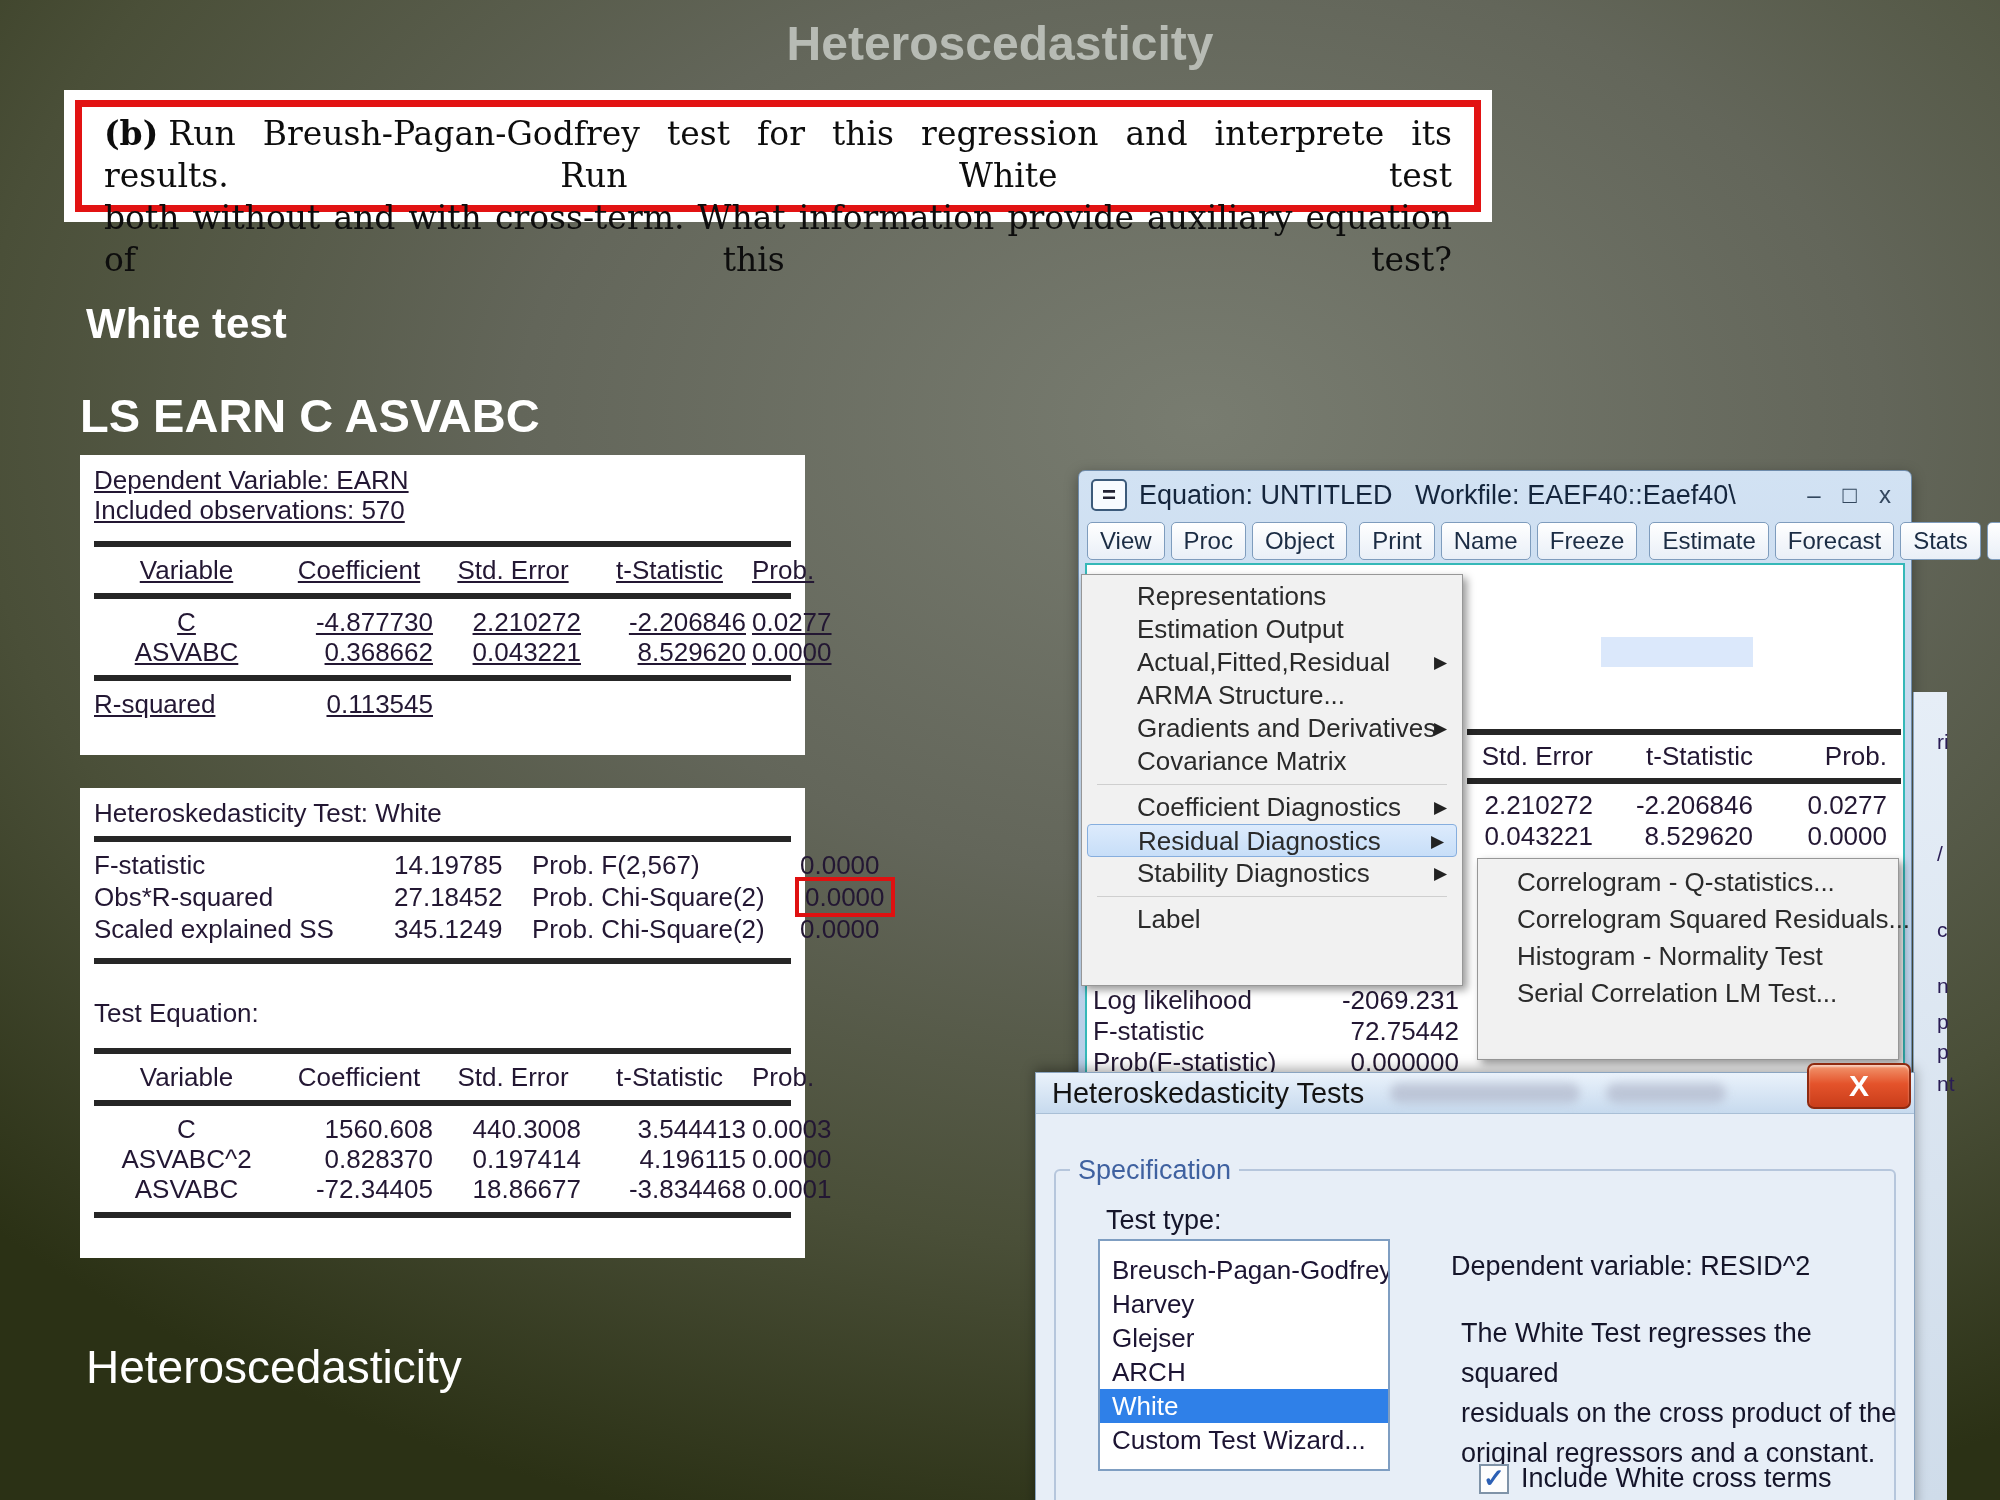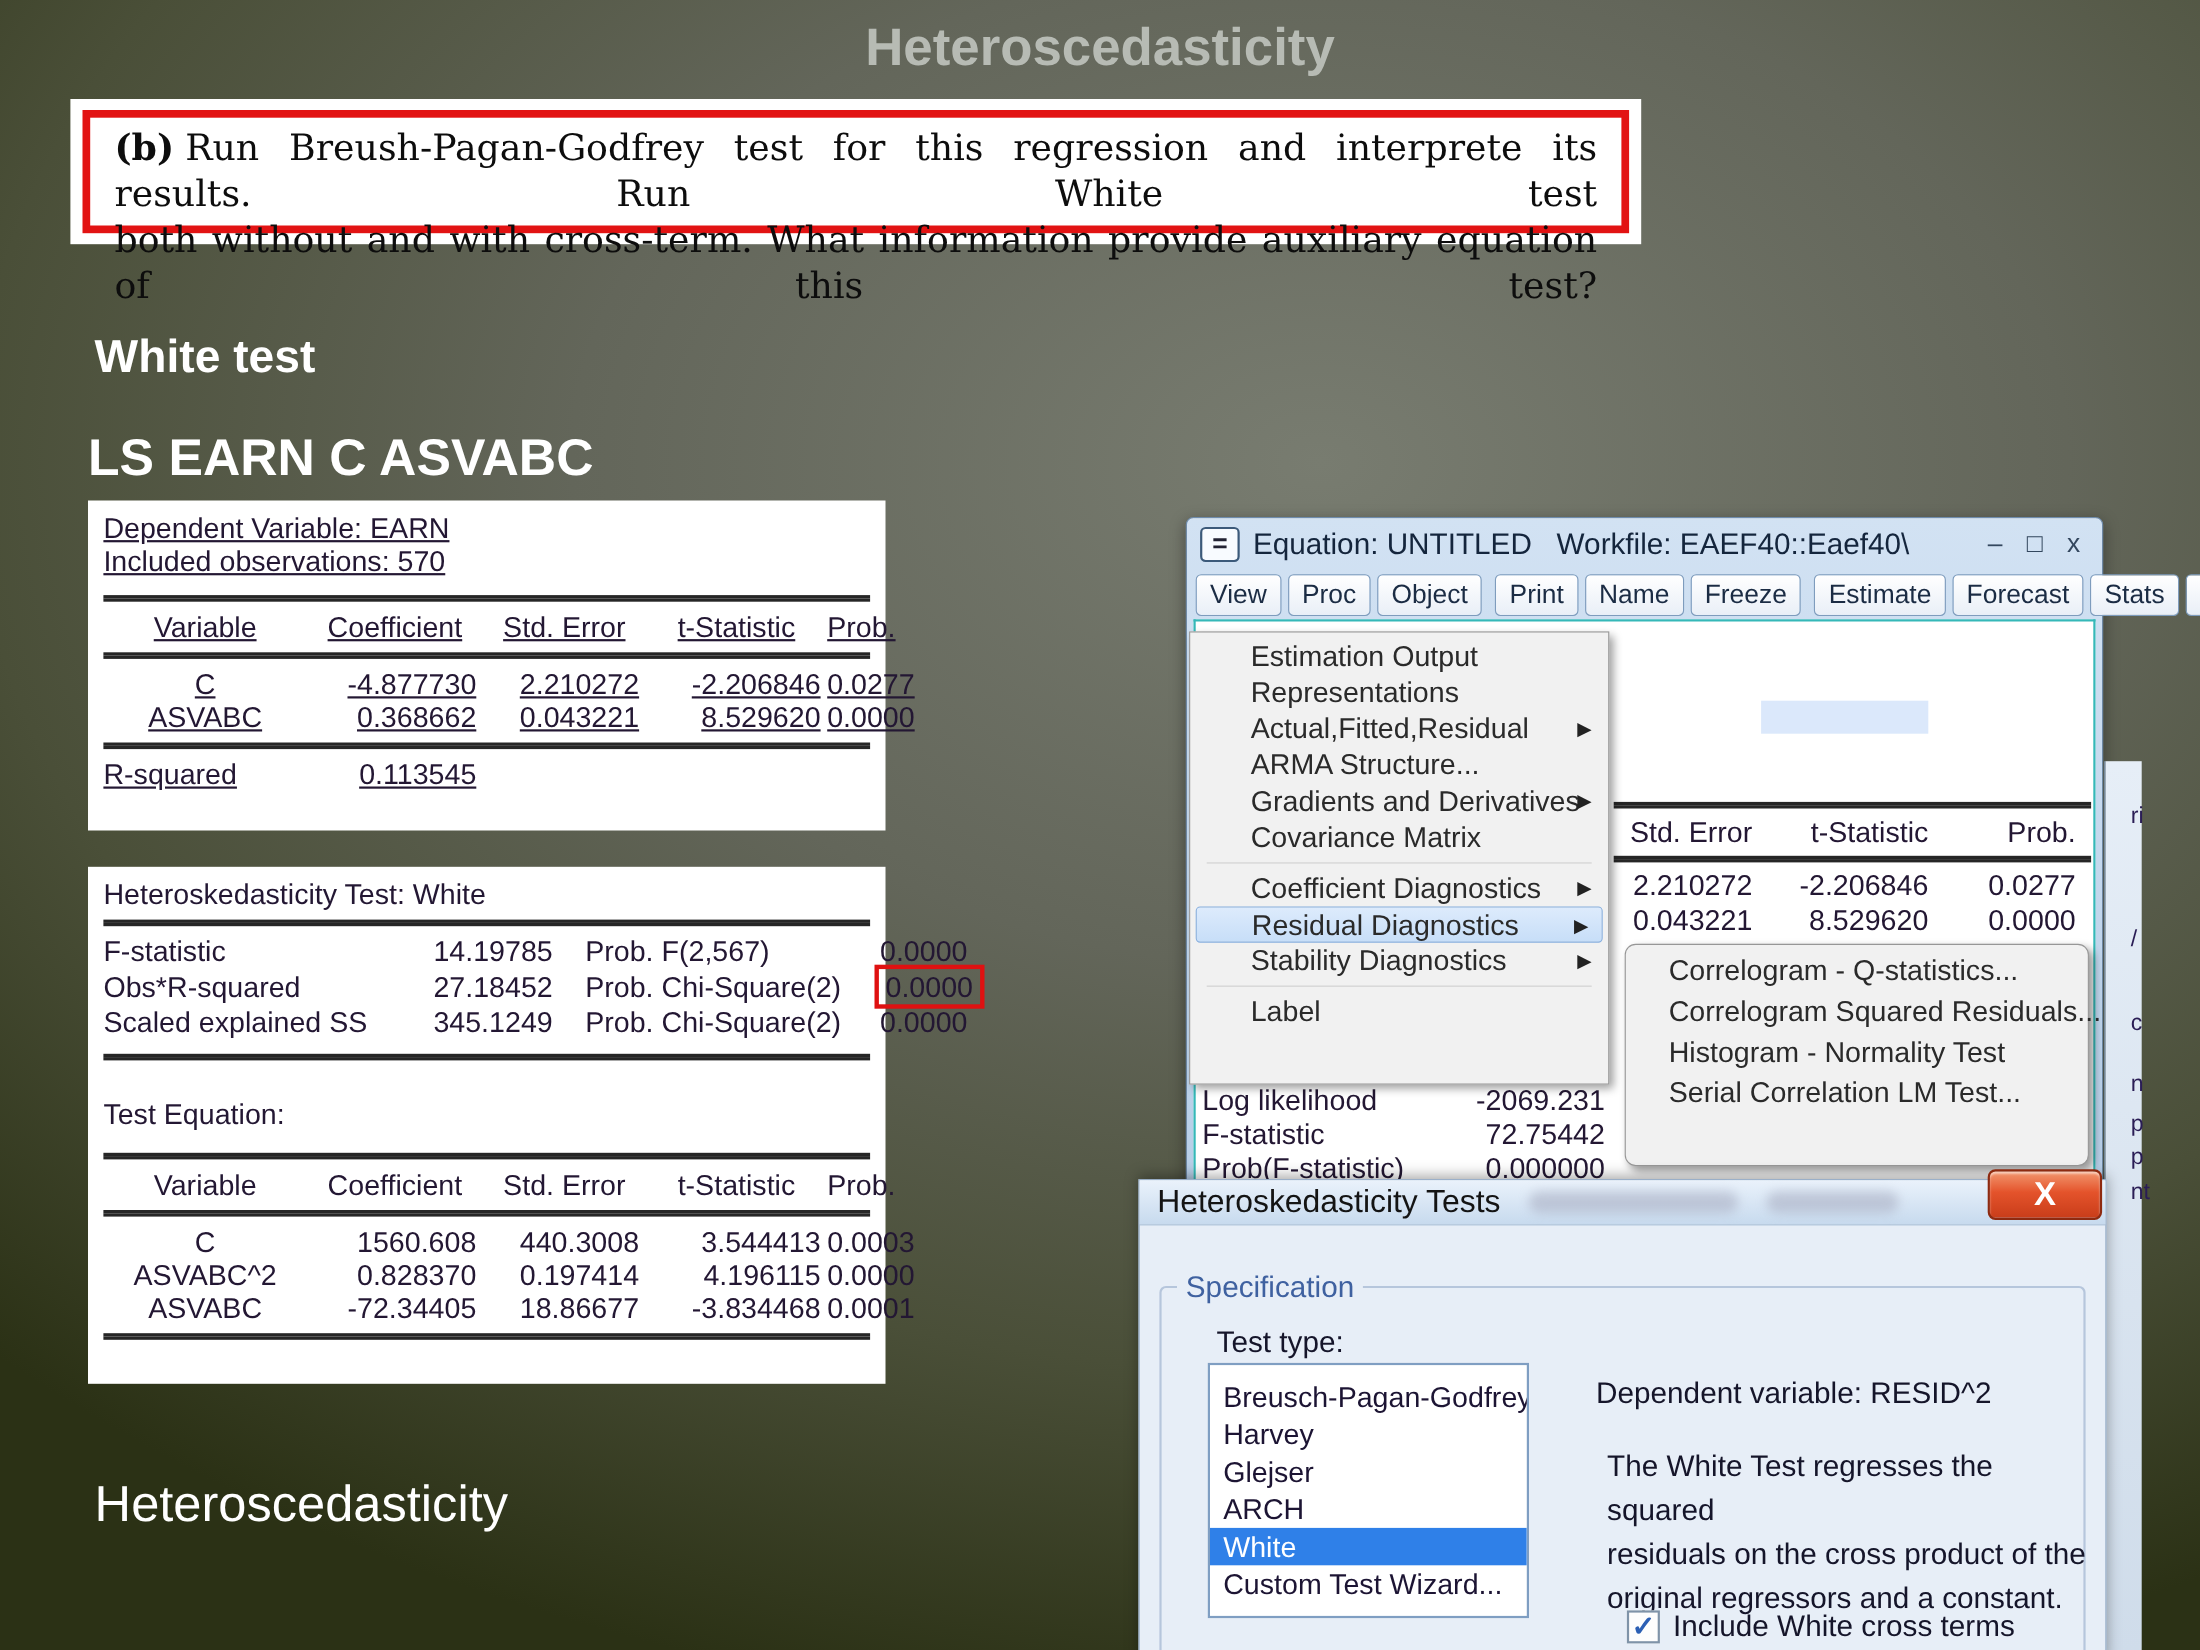--- a/index.html
+++ b/index.html
@@ -81,21 +81,21 @@
   .bgrid span { text-align:right; padding-right:14px; }
   .bg-stats { position:absolute; left:6px; top:420px; width:372px; font-size:26px; color:#231733; }
   .bg-stat-row { display:grid; grid-template-columns:1fr auto; line-height:31px; padding-right:6px; }
 
   
   .menu {
     position:absolute; background:#f1f1f1; border:1px solid #979797;
     box-shadow:4px 4px 8px rgba(0,0,0,.4); padding:5px 3px; z-index:5;
   }
   .menu-main { left:1081px; top:574px; width:382px; height:412px; }
-  .menu-sub  { left:1477px; top:858px; width:422px; height:202px; z-index:6;border-radius:10px; }
+  .menu-sub  { left:1477px; top:858px; width:422px; height:202px; z-index:6; }
   .m-item {
     position:relative; height:33px; line-height:33px; padding-left:52px;
     font-size:26px; color:#2a2a2a; white-space:nowrap;
   }
   .menu-sub .m-item { padding-left:36px; height:37px; line-height:37px; }
   .m-item.hl {
     background:linear-gradient(#ddeBfc,#c7def8); border:1px solid #86aede; border-radius:4px;
     margin:0 2px; padding-left:50px;
   }
   .menu-sub .m-item.hl { padding-left:34px; }
@@ -324,22 +324,22 @@
       </div>
       <div class="bg-stat-row">
         <span>Prob(F-statistic)</span>
         <span>0.000000</span>
       </div>
     </div>
   </div>
 </div>
 
 <div class="menu menu-main">
+  <div class="m-item">Representations</div>
   <div class="m-item">Estimation Output</div>
-  <div class="m-item">Representations</div>
   <div class="m-item"><span>Actual,Fitted,Residual</span><span class="m-arrow">▶</span></div>
   <div class="m-item">ARMA Structure...</div>
   <div class="m-item"><span>Gradients and Derivatives</span><span class="m-arrow">▶</span></div>
   <div class="m-item">Covariance Matrix</div>
   <div class="m-sep"></div>
   <div class="m-item"><span>Coefficient Diagnostics</span><span class="m-arrow">▶</span></div>
   <div class="m-item hl"><span>Residual Diagnostics</span><span class="m-arrow">▶</span></div>
   <div class="m-item"><span>Stability Diagnostics</span><span class="m-arrow">▶</span></div>
   <div class="m-sep"></div>
   <div class="m-item">Label</div>

